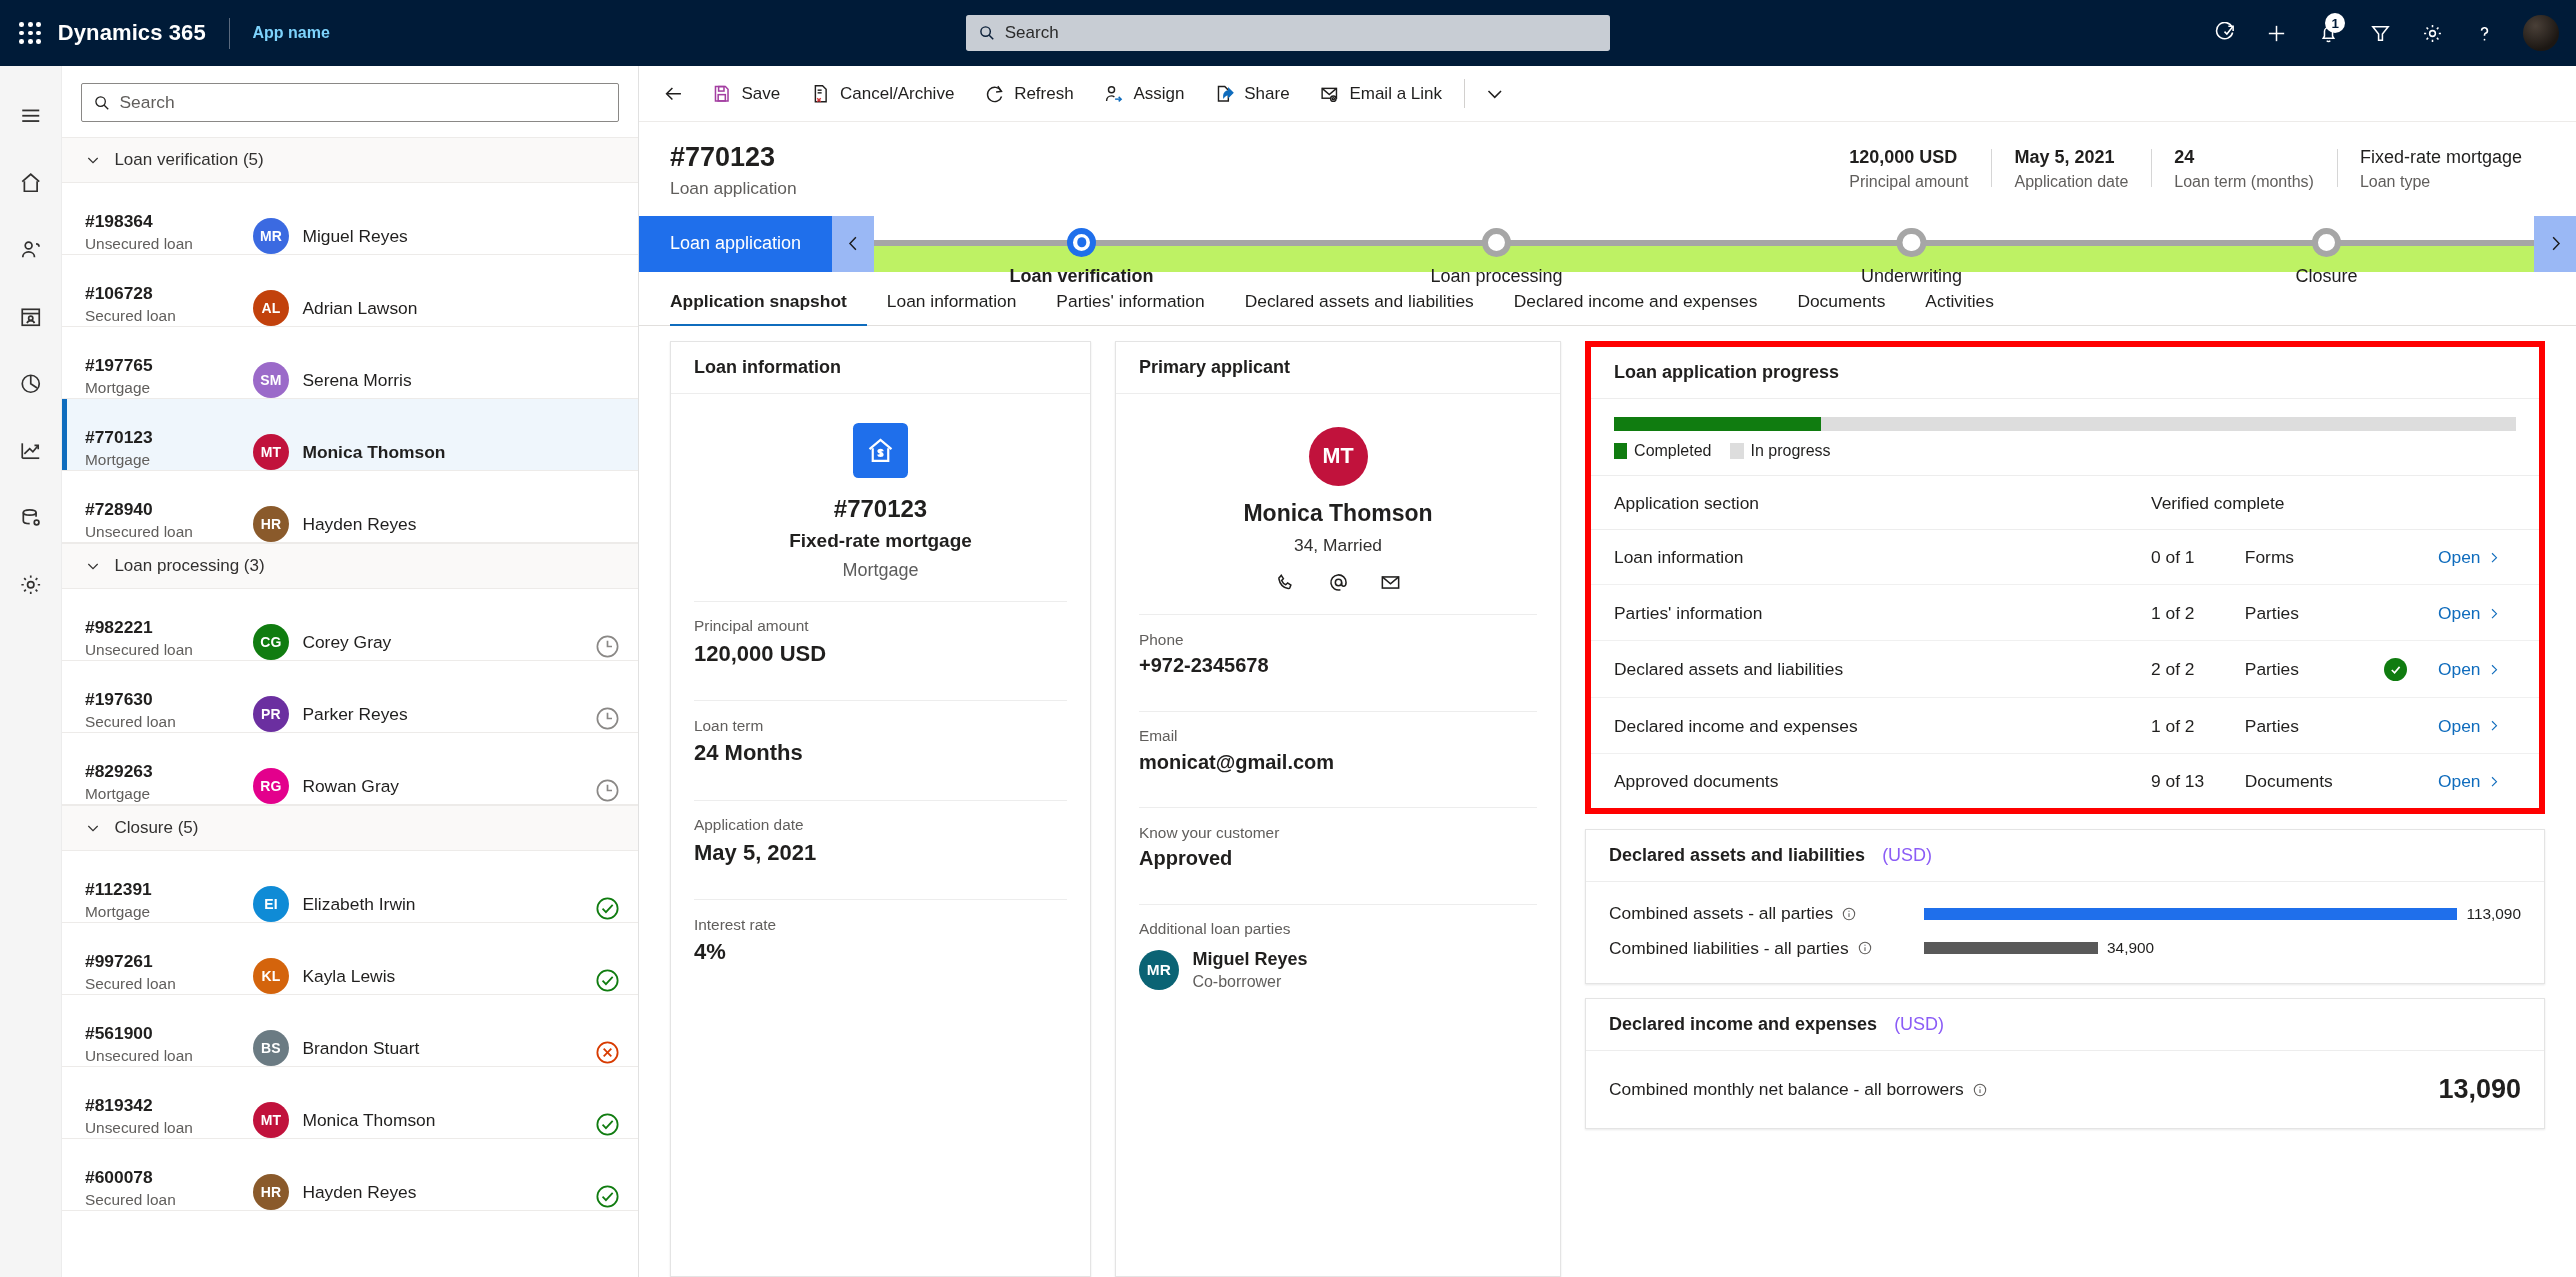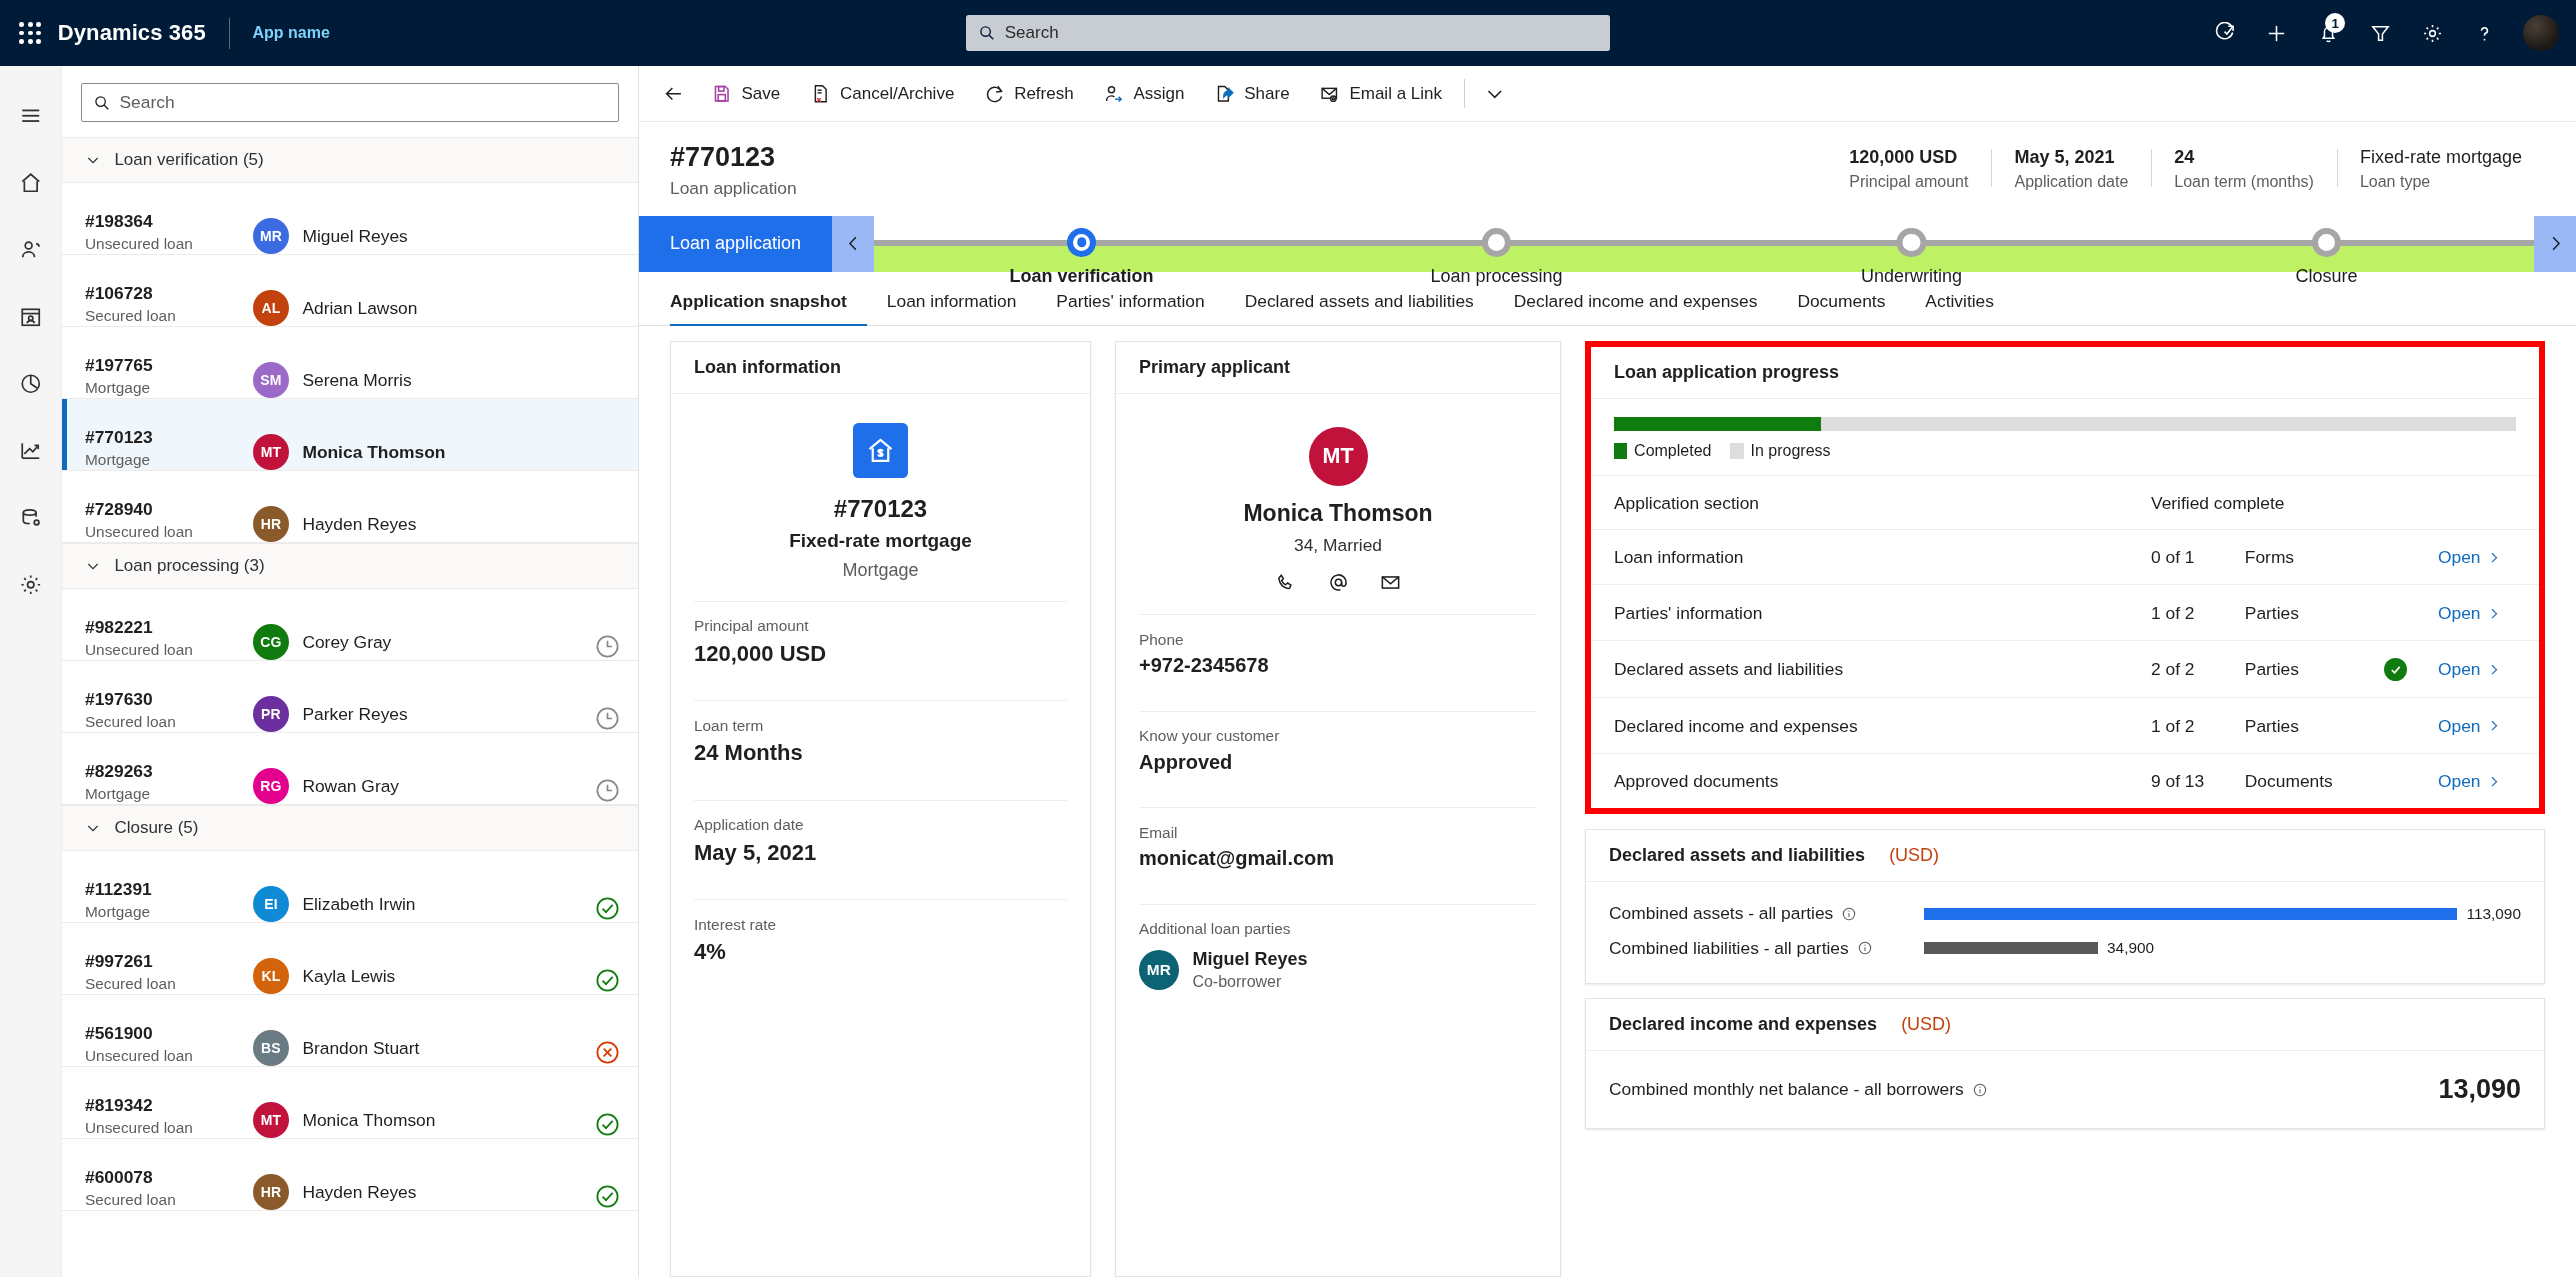--- a/index.html
+++ b/index.html
@@ -189,21 +189,21 @@
   .col { display: flex; flex-direction: column; gap: 14.8px; }
   .col-a { width: 421px; flex: 0 0 421px; }
   .col-b { width: 446px; flex: 0 0 446px; }
   .col-c { flex: 1; min-width: 0; }
 
   .card { background: #fff; border: 0.7px solid #e4e4e4; box-shadow: 0 0.7px 2px rgba(0,0,0,.09); }
   .card-h {
     height: 52px; display: flex; align-items: center; padding: 0 23px;
     font-size: 18px; font-weight: 600; color: #201f1e; border-bottom: 0.7px solid #ededed;
   }
-  .card-h .muted { font-weight: 400; color: #c2410c; margin-left: 24px; }
+  .card-h .muted { font-weight: 400; color: #8b5cf6; margin-left: 17px; }
 
   .loancard-body { padding: 23px 23px 17.4px 23px; }
   .bigicon {
     width: 55px; height: 55px; border-radius: 5.4px; background: #1f6feb; margin: 5.4px auto 17.4px auto;
     display: flex; align-items: center; justify-content: center;
   }
   .bigicon svg { width: 31px; height: 31px; }
   .ccenter { text-align: center; }
   .c-num { font-size: 24px; font-weight: 600; color: #201f1e; }
   .c-sub1 { font-size: 19px; font-weight: 600; color: #201f1e; margin-top: 6.7px; }
@@ -812,29 +812,29 @@
                 <div>
                   <div class="fdiv"></div>
                   <div class="fld sm">
                     <div class="flab">Phone</div>
                     <div class="fval">+972-2345678</div>
                   </div>
                 </div>
                 <div>
                   <div class="fdiv"></div>
                   <div class="fld sm">
-                    <div class="flab">Know your customer</div>
-                    <div class="fval">Approved</div>
+                    <div class="flab">Email</div>
+                    <div class="fval">monicat@gmail.com</div>
                   </div>
                 </div>
                 <div>
                   <div class="fdiv"></div>
                   <div class="fld sm">
-                    <div class="flab">Email</div>
-                    <div class="fval">monicat@gmail.com</div>
+                    <div class="flab">Know your customer</div>
+                    <div class="fval">Approved</div>
                   </div>
                 </div>
               </div>
             <div class="fdiv"></div>
             <div style="padding-top:16px">
               <div class="flab" style="font-size:15.4px;color:#605e5c">Additional loan parties</div>
               <div id="pa-parties">
                   <div class="party">
                     <div class="av" style="background:#0b6374">MR</div>
                     <div>

